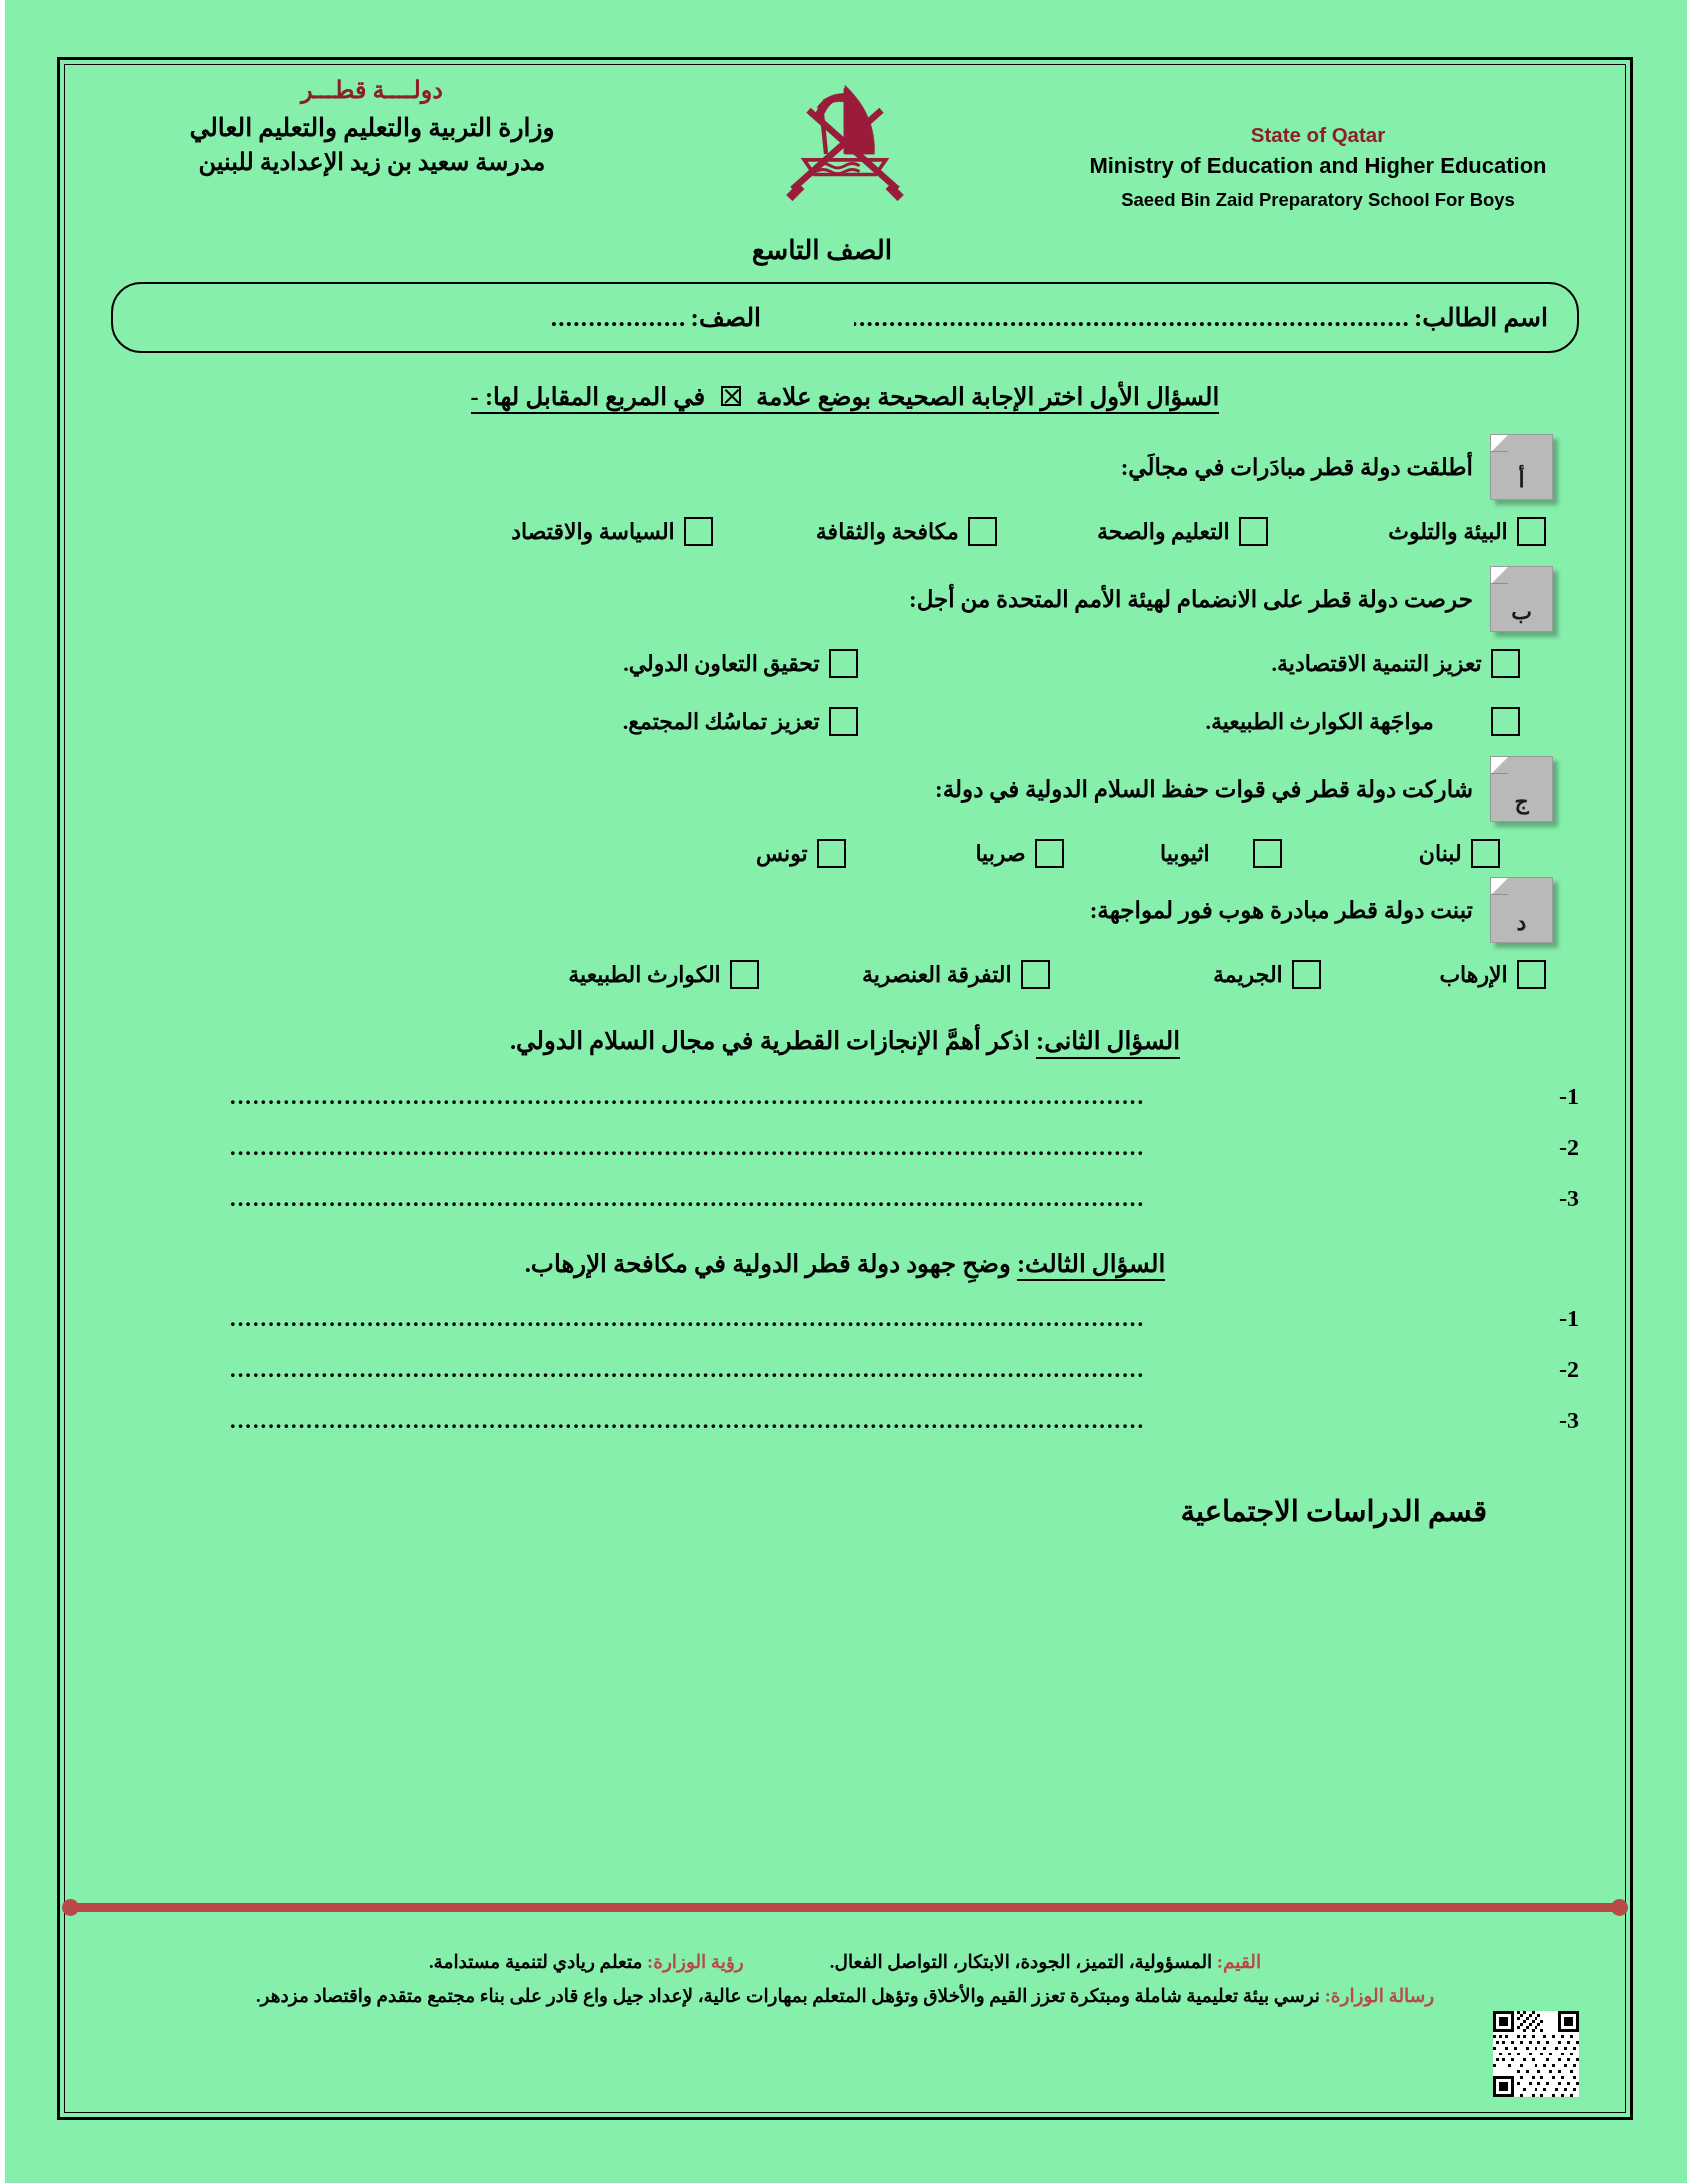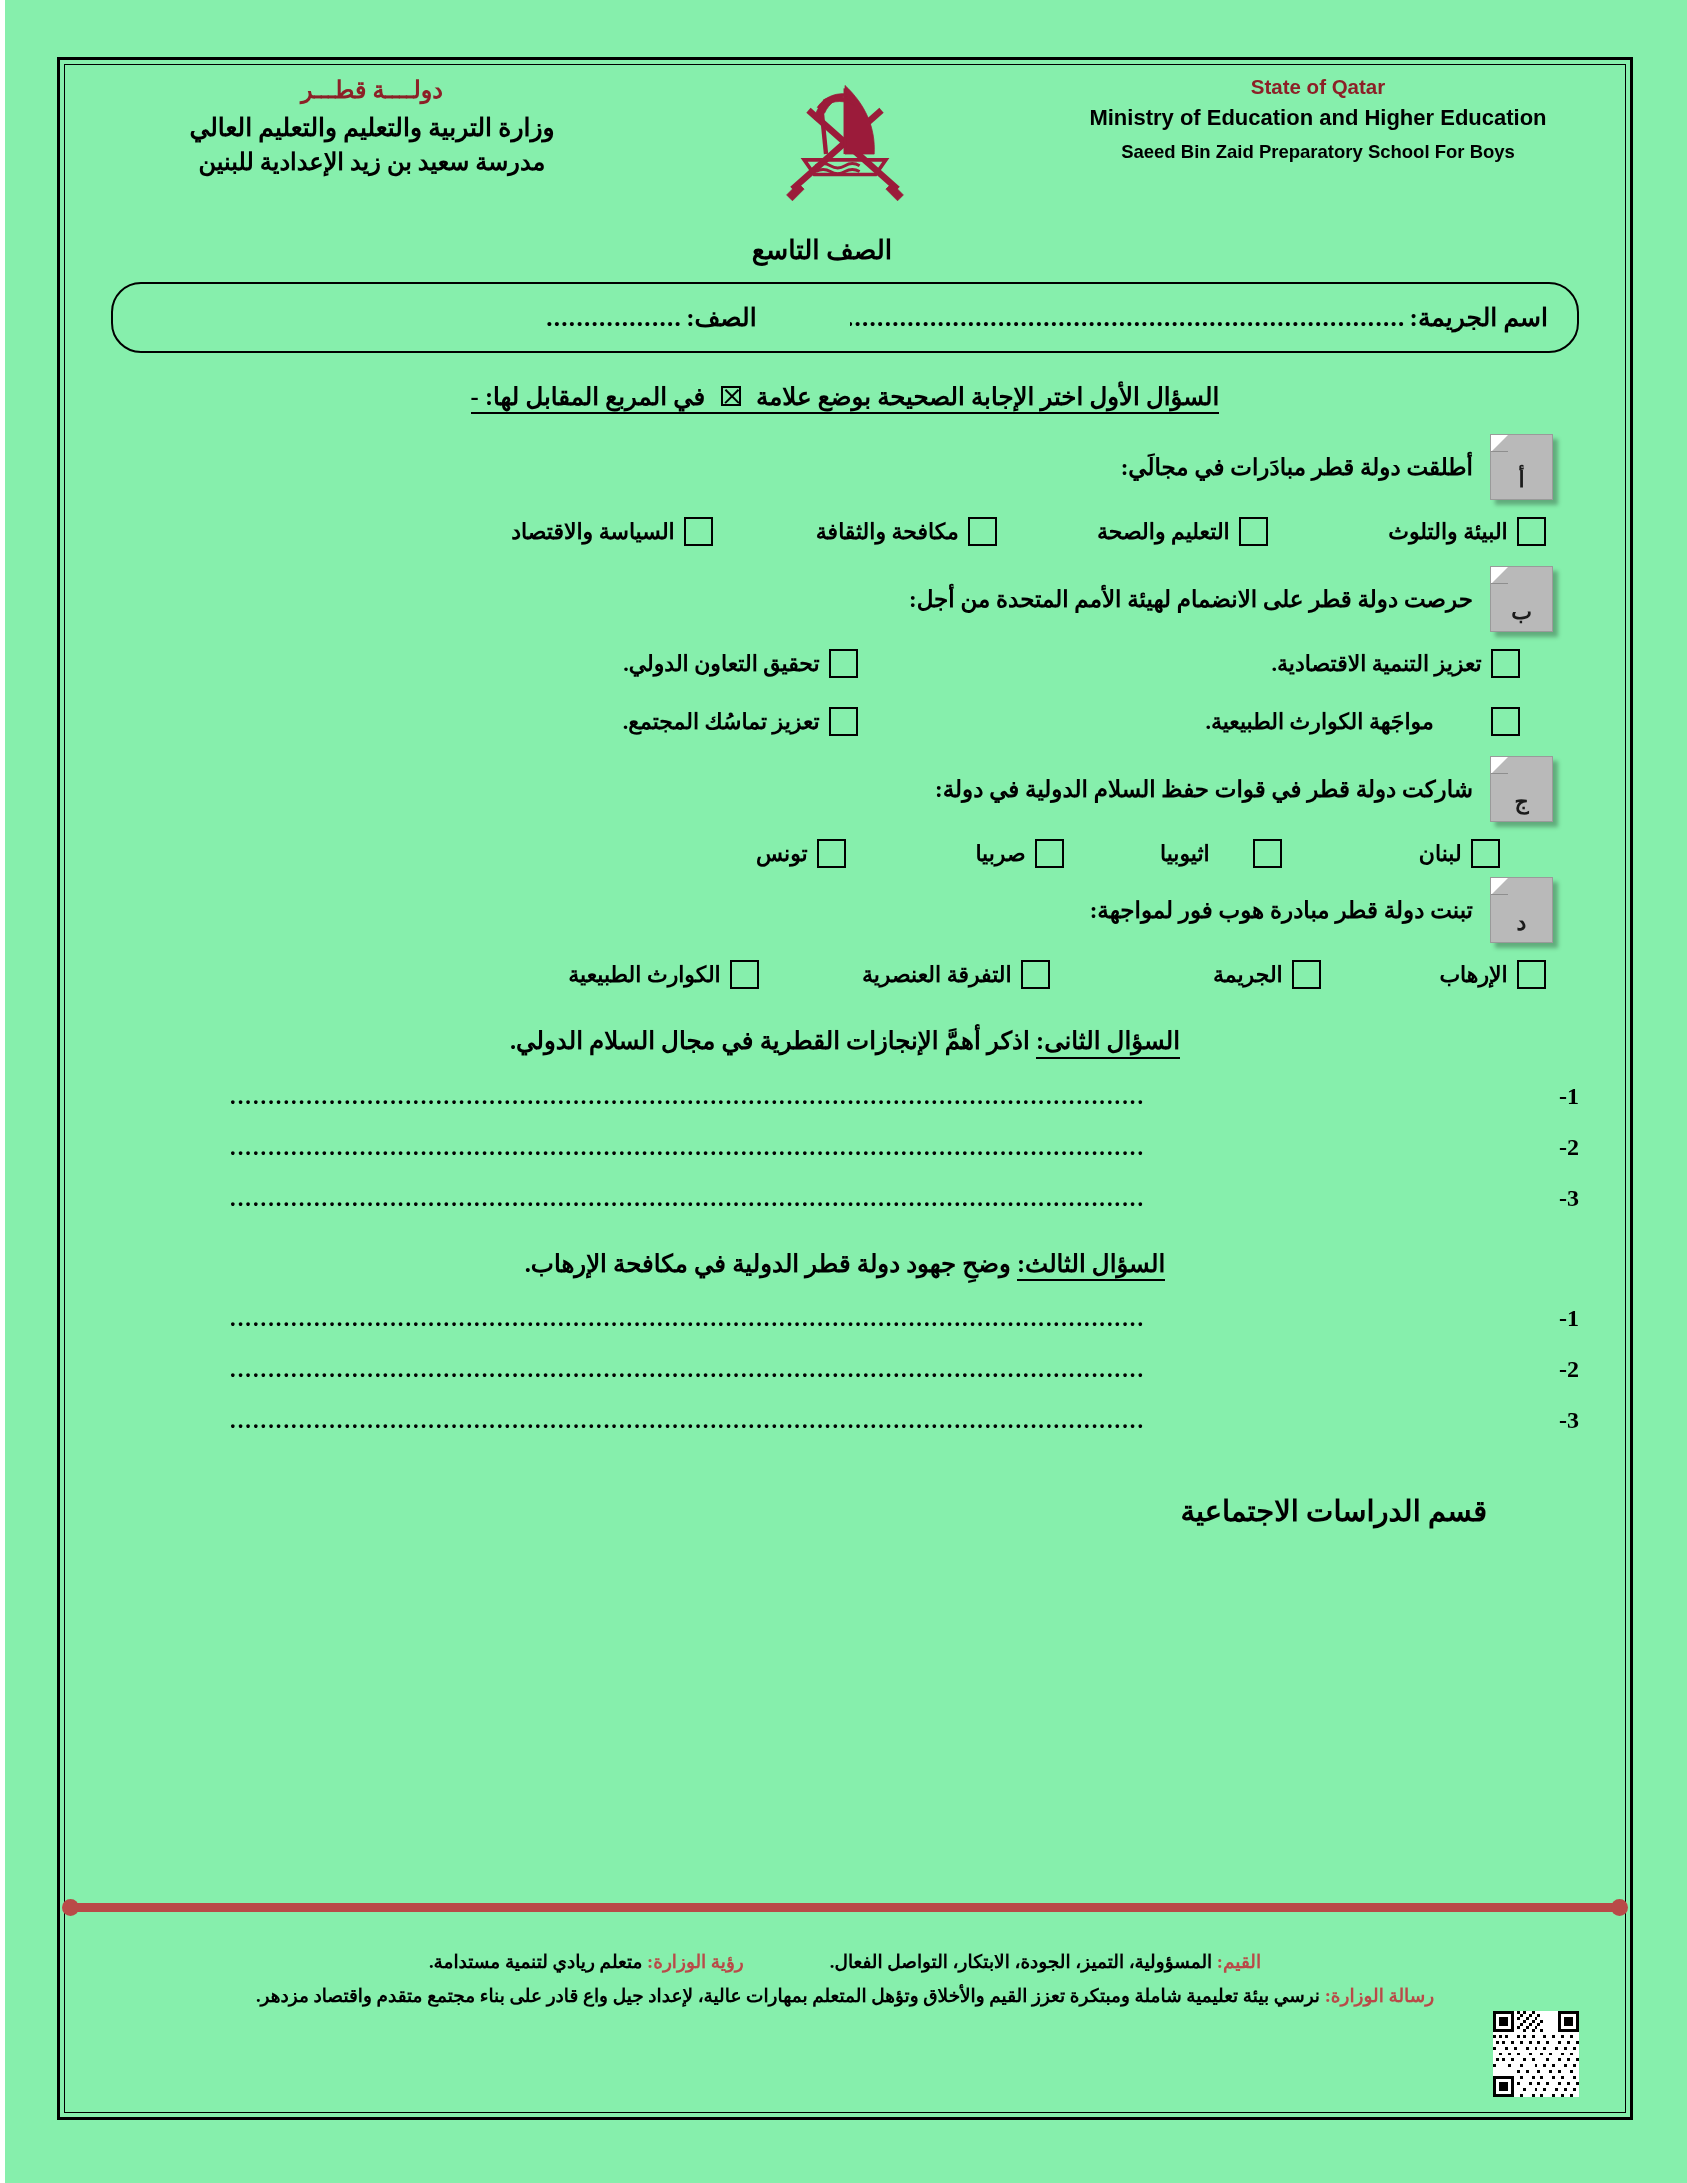--- a/index.html
+++ b/index.html
@@ -75,20 +75,21 @@
     font-weight: bold;
     font-size: 24px;
     margin-top: 0;
   }
   .header-en {
     width: 549px;
     text-align: center;
     direction: ltr;
     line-height: 1.38;
     font-family: "Liberation Sans", sans-serif;
+    margin-top: 48px;
   }
   .header-en .country-en {
     color: #8c2027;
     font-weight: bold;
     font-size: 20.5px;
   }
   .header-en .ministry-en {
     font-weight: bold;
     font-size: 22px;
     margin-top: 2.6px;
@@ -421,21 +422,21 @@
         <div class="school-en">Saeed Bin Zaid Preparatory School For Boys</div>
       </div>
     </div>
 
     <div class="title-row">
       <div class="grade-label">الصف التاسع</div>
     </div>
 
     <div class="name-box">
       <div class="field field-name">
-        <span>اسم الجريمة:</span>
+        <span>اسم الطالب:</span>
         <span class="dots">...........................................................................</span>
       </div>
       <div class="field field-class">
         <span>الصف:</span>
         <span class="dots">..................</span>
       </div>
     </div>
 
     <div class="q1-head">
       <span class="u">

